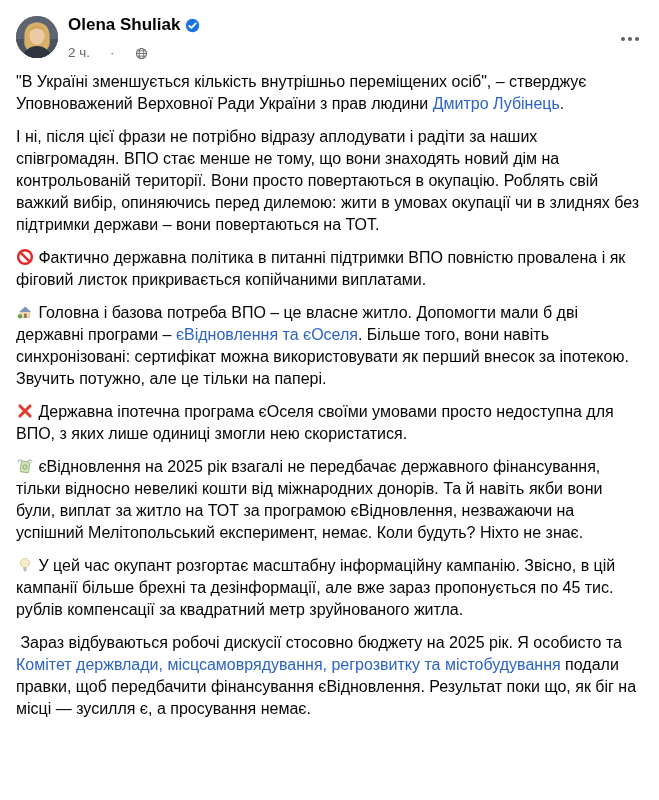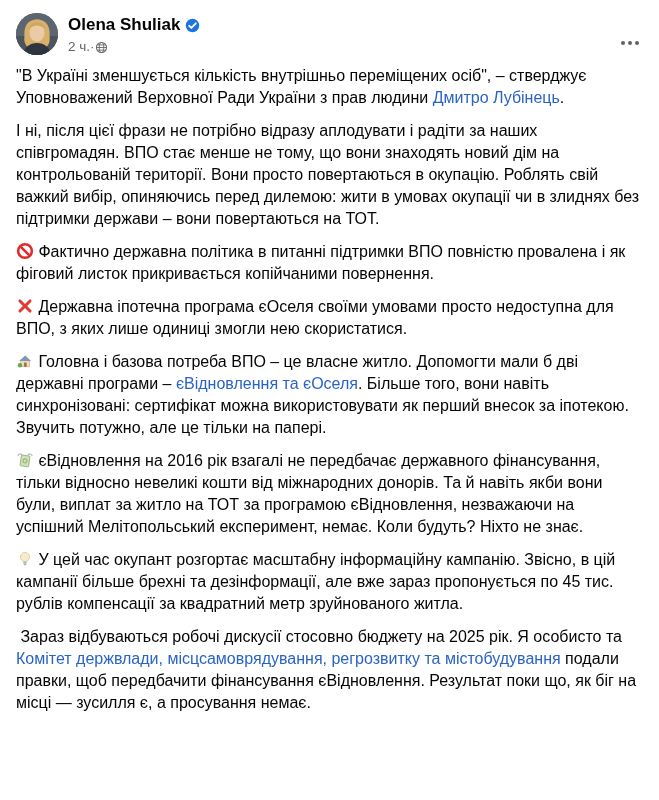--- a/index.html
+++ b/index.html
@@ -12,32 +12,32 @@
   html, body { margin: 0; padding: 0; }
   body {
     width: 659px; height: 800px; overflow: hidden;
     background: var(--bg);
     color: var(--text);
     font-family: "Liberation Sans", sans-serif;
   }
   .post { width: 100%; height: 100%; background: var(--bg); }
 
   
-  .header { display: flex; align-items: flex-end; padding: 13px 16px 6px 16px; position: relative; }
+  .header { display: flex; align-items: center; padding: 13px 16px 6px 16px; position: relative; }
   .avatar {
     width: 42px; height: 42px; border-radius: 50%; overflow: hidden;
     flex: 0 0 42px; cursor: pointer; background: #636c77;
   }
   .avatar svg { display: block; width: 100%; height: 100%; }
   .header-text { margin-left: 10px; flex: 1; min-width: 0; padding-top: 1px; }
   .name-row { display: flex; align-items: center; gap: 5px; }
   .author { font-weight: 700; font-size: 17px; line-height: 22px; color: var(--text); cursor: pointer; }
   .verified { display: inline-flex; }
   .verified svg { width: 15px; height: 15px; display: block; }
-  .meta-row { display: flex; align-items: center; gap: 0; color: var(--muted); font-size: 13.5px; line-height: 17px; margin-top: 2px; }
+  .meta-row { display: flex; align-items: center; gap: 20px; color: var(--muted); font-size: 13.5px; line-height: 17px; margin-top: 8px; }
   .meta-row .sep { color: var(--muted); }
   .globe { display: inline-flex; margin-top: 1px; }
   .globe svg { width: 13px; height: 13px; display: block; }
   .more {
     display: flex; gap: 3px; align-items: center;
     padding: 10px 4px; margin-top: 4px; cursor: pointer; border-radius: 50%;
   }
   .more .dot-el { width: 4px; height: 4px; border-radius: 50%; background: #606266; }
 
   
@@ -92,38 +92,38 @@
       <span class="dot-el"></span>
     </div>
   </div>
 
   <div class="body-text" id="post-body">
       <div class="para"><span>"В Україні зменшується кількість внутрішньо переміщених осіб", – стверджує Уповноважений Верховної Ради України з прав людини </span><span class="boldlink">Дмитро Лубінець</span><span>.</span></div>
       <div class="para"><span>І ні, після цієї фрази не потрібно відразу аплодувати і радіти за наших співгромадян. ВПО стає менше не тому, що вони знаходять новий дім на контрольованій території. Вони просто повертаються в окупацію. Роблять свій важкий вибір, опиняючись перед дилемою: жити в умовах окупації чи в злиднях без підтримки держави – вони повертаються на ТОТ.</span></div>
       <div class="para"><span class="emoji"><svg viewBox="0 0 20 20">
             <circle cx="10" cy="10" r="7.6" fill="#ffffff" stroke="#e02b2b" stroke-width="2.8"></circle>
             <line x1="5.4" y1="5.4" x2="14.6" y2="14.6" stroke="#e02b2b" stroke-width="2.8"></line>
-          </svg></span><span> Фактично державна політика в питанні підтримки ВПО повністю провалена і як фіговий листок прикривається копійчаними повернення.</span></div>
-      <div class="para"><span class="emoji"><svg viewBox="0 0 20 20">
-            <path d="M4.4 4.4 L15.6 15.6 M15.6 4.4 L4.4 15.6" stroke="#df3b2f" stroke-width="3.4" stroke-linecap="round"></path>
-          </svg></span><span> Державна іпотечна програма єОселя своїми умовами просто недоступна для ВПО, з яких лише одиниці змогли нею скористатися.</span></div>
+          </svg></span><span> Фактично державна політика в питанні підтримки ВПО повністю провалена і як фіговий листок прикривається копійчаними виплатами.</span></div>
       <div class="para"><span class="emoji"><svg viewBox="0 0 20 20">
             <rect x="5.2" y="9" width="10" height="7.4" fill="#f3dbb6" stroke="#c9a36a" stroke-width="0.6"></rect>
             <path d="M3.6 10 L10.2 4 L16.8 10 Z" fill="#7e99b8"></path>
             <rect x="9" y="11.8" width="2.8" height="4.6" fill="#8a6f4e"></rect>
             <circle cx="4.4" cy="14.6" r="2.5" fill="#6aa84f"></circle>
           </svg></span><span> Головна і базова потреба ВПО – це власне житло. Допомогти мали б дві державні програми – </span><span class="link">єВідновлення та єОселя</span><span>. Більше того, вони навіть синхронізовані: сертифікат можна використовувати як перший внесок за іпотекою. Звучить потужно, але це тільки на папері.</span></div>
       <div class="para"><span class="emoji"><svg viewBox="0 0 20 20">
+            <path d="M4.4 4.4 L15.6 15.6 M15.6 4.4 L4.4 15.6" stroke="#df3b2f" stroke-width="3.4" stroke-linecap="round"></path>
+          </svg></span><span> Державна іпотечна програма єОселя своїми умовами просто недоступна для ВПО, з яких лише одиниці змогли нею скористатися.</span></div>
+      <div class="para"><span class="emoji"><svg viewBox="0 0 20 20">
             <path d="M2 5.5 Q3.5 2 7 4.2" fill="none" stroke="#b9c3cc" stroke-width="1.6"></path>
             <path d="M18 5.5 Q16.5 2 13 4.2" fill="none" stroke="#b9c3cc" stroke-width="1.6"></path>
             <g transform="rotate(8 10 11)">
               <rect x="5.2" y="5" width="9.6" height="12" rx="1" fill="#cfe3b8" stroke="#8fae72" stroke-width="0.9"></rect>
               <circle cx="10" cy="11" r="2.3" fill="none" stroke="#7d9b63" stroke-width="0.9"></circle>
             </g>
-          </svg></span><span> єВідновлення на 2016 рік взагалі не передбачає державного фінансування, тільки відносно невеликі кошти від міжнародних донорів. Та й навіть якби вони були, виплат за житло на ТОТ за програмою єВідновлення, незважаючи на успішний Мелітопольський експеримент, немає. Коли будуть? Ніхто не знає.</span></div>
+          </svg></span><span> єВідновлення на 2025 рік взагалі не передбачає державного фінансування, тільки відносно невеликі кошти від міжнародних донорів. Та й навіть якби вони були, виплат за житло на ТОТ за програмою єВідновлення, незважаючи на успішний Мелітопольський експеримент, немає. Коли будуть? Ніхто не знає.</span></div>
       <div class="para"><span class="emoji"><svg viewBox="0 0 20 20">
             <circle cx="10" cy="7.8" r="5.1" fill="#f7ecc9" stroke="#d9c98f" stroke-width="0.9"></circle>
             <rect x="8" y="12.4" width="4" height="3" rx="1" fill="#b9bec4"></rect>
             <rect x="8.5" y="15.2" width="3" height="1.7" rx="0.8" fill="#a6abb1"></rect>
           </svg></span><span> У цей час окупант розгортає масштабну інформаційну кампанію. Звісно, в цій кампанії більше брехні та дезінформації, але вже зараз пропонується по 45 тис. рублів компенсації за квадратний метр зруйнованого житла.</span></div>
       <div class="para"><span> Зараз відбуваються робочі дискусії стосовно бюджету на 2025 рік. Я особисто та </span><span class="boldlink">Комітет держвлади, місцсамоврядування, регрозвитку та містобудування</span><span> подали правки, щоб передбачити фінансування єВідновлення. Результат поки що, як біг на місці — зусилля є, а просування немає.</span></div>
     </div>
 </div>
 
 </body></html>

